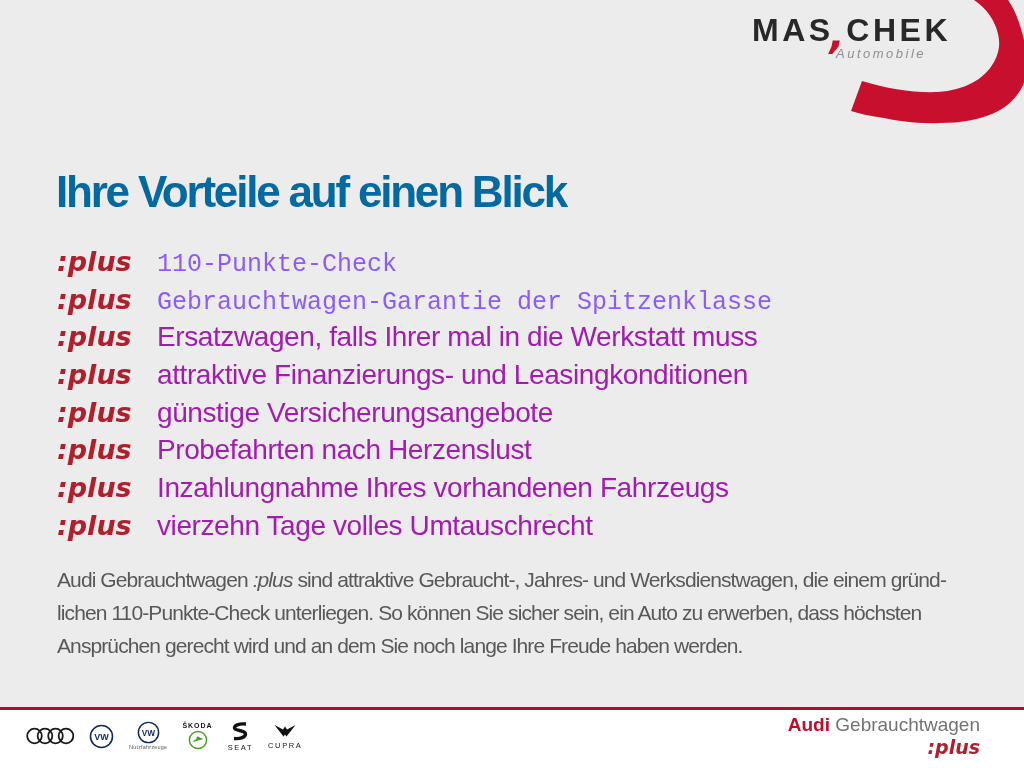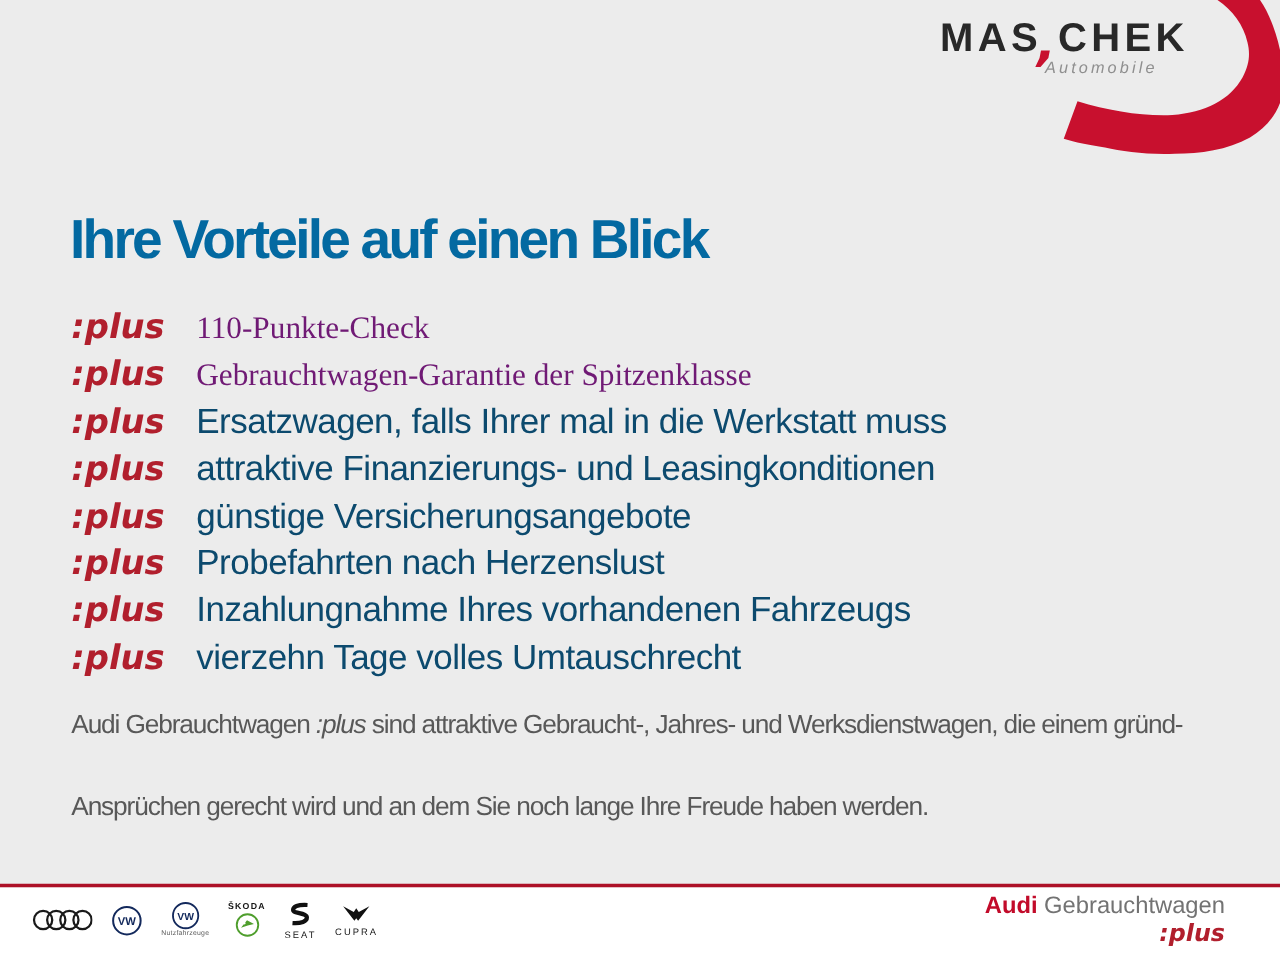--- a/index.html
+++ b/index.html
@@ -28,22 +28,22 @@
     position:absolute;left:56px;top:167px;white-space:nowrap;
     font-weight:bold;font-size:44px;letter-spacing:-2.2px;color:#0369a1;
   }
   
   .benefits{position:absolute;left:57px;top:243px;width:920px;}
   .row{display:flex;align-items:baseline;height:37.7px;line-height:37.7px;white-space:nowrap;}
   .plus-prefix{
     flex:0 0 100px;font-family:"DejaVu Sans",sans-serif;font-weight:bold;
     font-style:italic;font-size:27px;color:#b11f2d;
   }
-  .item-text.wide{font-family:Liberation Serif, serif;font-size:25px;color:#701a75;}
-  .item-text.cond{font-family:"Liberation Sans",sans-serif;font-size:28px;letter-spacing:-0.4px;color:#0c4a6e;}
+  .item-text.wide{font-family:Liberation Mono, monospace;font-size:25px;color:#8b5cf6;}
+  .item-text.cond{font-family:"Liberation Sans",sans-serif;font-size:28px;letter-spacing:-0.4px;color:#a21caf;}
   
   .paragraph{
     position:absolute;left:57px;top:563px;width:930px;
     font-size:21px;letter-spacing:-0.9px;line-height:33px;color:#585858;
   }
   .paragraph .plus-inline{font-style:italic;}
   
   .footer-line{position:absolute;left:0;top:707px;width:1024px;height:3px;background:#ad1128;}
   .footer-bar{position:absolute;left:0;top:710px;width:1024px;height:58px;background:#ffffff;}
   .footer-logos{
@@ -121,21 +121,21 @@
       <span class="item-text cond">Inzahlungnahme Ihres vorhandenen Fahrzeugs</span>
     </div>
     <div class="row">
       <span class="plus-prefix">:plus</span>
       <span class="item-text cond">vierzehn Tage volles Umtauschrecht</span>
     </div>
   </div>
 
   <div class="paragraph">
     <span>Audi Gebrauchtwagen </span><span class="plus-inline">:plus</span><span> sind attraktive Gebraucht-, Jahres- und Werksdienstwagen, die einem gründ-</span><br>
-    <br>
+    <span>lichen 110-Punkte-Check unterliegen. So können Sie sicher sein, ein Auto zu erwerben, dass höchsten</span><br>
     <span>Ansprüchen gerecht wird und an dem Sie noch lange Ihre Freude haben werden.</span>
   </div>
 
   <div class="footer-line"></div>
   <div class="footer-bar"></div>
 
   <div class="footer-logos">
 
     <svg width="48" height="18" viewBox="0 0 48 18">
       <g fill="none" stroke="#1a1a1a" stroke-width="1.8">

